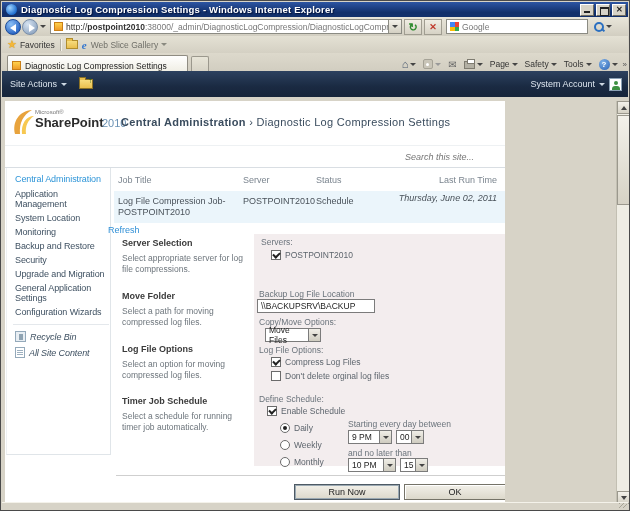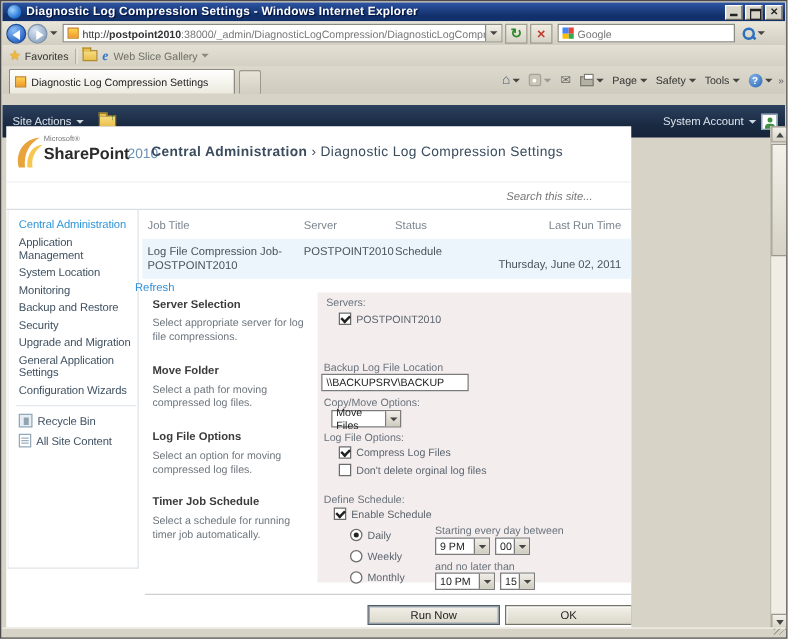--- a/index.html
+++ b/index.html
@@ -84,21 +84,21 @@
   .feed-ic { width:10px; height:10px; border-radius:2px; background:#c9c5b8; border:1px solid #a5a296; position:relative; }
   .feed-ic::after { content:""; position:absolute; left:2px; bottom:2px; width:3px; height:3px; border-radius:50%; background:#fff; }
   .mail-glyph::after { content:"\2709"; font-size:10px; color:#666; }
   .print-ic { width:11px; height:8px; background:#b3b0a4; border:1px solid #7e7b70; position:relative; margin-top:2px; }
   .print-ic::before { content:""; position:absolute; left:2px; top:-3px; width:6px; height:3px; background:#fff; border:1px solid #7e7b70; }
   .help-circ { width:11px; height:11px; border-radius:50%; background:radial-gradient(circle at 35% 30%,#7fb2e8,#2a62b4); 
                color:#fff; font-size:8px; font-weight:bold; display:flex; align-items:center; justify-content:center; }
   .chev2 { font-size:8px; color:#555; letter-spacing:-1px; }
 
   
-  .ribbon { position:absolute; left:1px; top:83px; right:1px; height:26px;
+  .ribbon { position:absolute; left:1px; top:70px; right:1px; height:26px;
             background:linear-gradient(#2c415f,#1a2a42 60%,#16243a); display:flex; align-items:center; color:#dde5ee; font-size:9px; }
   .site-actions { display:flex; align-items:center; gap:4px; padding:0 8px; height:100%; }
   .ribbon .tri { border-top-color:#cdd7e2; }
   .navup-ic { position:relative; width:14px; height:10px; background:linear-gradient(#f7dd7f,#e9bf4e);
               border:1px solid #8a7126; margin-left:4px; }
   .navup-ic::before { content:""; position:absolute; left:-1px; top:-3px; width:5px; height:2px; background:#e9bf4e; border:1px solid #8a7126; border-bottom:none; }
   .navup-ic::after { content:"\2191"; position:absolute; right:0px; top:-4px; font-size:8px; color:#1d5e1d; font-weight:bold; }
   .sysacct { margin-left:auto; display:flex; align-items:center; gap:4px; padding-right:6px; }
   .user-ic { width:13px; height:13px; background:#fff; border:1px solid #8ba0b4; position:relative; }
   .user-ic::before { content:""; position:absolute; left:4px; top:2px; width:4px; height:4px; border-radius:50%; background:#3e9141; }
@@ -120,21 +120,21 @@
            background:radial-gradient(circle at 35% 30%,#7fb2e8,#2a62b4); color:#fff; font-size:9px; font-weight:bold;
            display:flex; align-items:center; justify-content:center; }
 
   
   .nav { position:absolute; left:1px; top:67px; width:105px; height:287px;
          border-right:1px solid #e0e5e9; border-bottom:1px solid #e0e5e9; border-left:1px solid #eef1f3;
          padding:6px 0 0 8px; font-size:9px; letter-spacing:-.1px; }
   .nav a { display:block; color:#3f5162; text-decoration:none; margin-bottom:4px; line-height:10px; width:92px; }
   .nav a.first { color:#2e95d8; margin-bottom:5px; }
   .nav-div { width:96px; height:1px; background:#e4e8ec; margin:7px 0 6px -2px; }
-  .nav-tool { display:flex; align-items:center; gap:4px; margin-bottom:5px; color:#3f5162; }
+  .nav-tool { display:flex; align-items:center; gap:4px; margin-bottom:5px; color:#3f5162;font-style:italic; }
   .rb-ic { width:11px; height:11px; background:#e8eef3; border:1px solid #94a9ba; position:relative; flex:none; }
   .rb-ic::after { content:""; position:absolute; left:3px; top:2px; width:4px; height:6px; background:#8fa3b2; }
   .asc-ic { width:10px; height:11px; background:#fff; border:1px solid #94a9ba; position:relative; flex:none; }
   .asc-ic::before { content:""; position:absolute; left:1px; top:2px; width:6px; height:1px; background:#9db0bf; box-shadow:0 2px 0 #9db0bf, 0 4px 0 #9db0bf; }
 
   
   .th { position:absolute; color:#7b858f; font-size:9px; }
   .rowbg { position:absolute; left:109px; top:90px; width:497px; height:32px; background:#ebf5fb; }
   .td { position:absolute; color:#4a525a; font-size:9px; line-height:11px; }
   .link { color:#2f8fd6; font-size:9px; text-decoration:none; position:absolute; }
@@ -342,21 +342,21 @@
     </div>
 
     <span class="th" style="left:113px;top:74px;">Job Title</span>
     <span class="th" style="left:238px;top:74px;">Server</span>
     <span class="th" style="left:311px;top:74px;">Status</span>
     <span class="th" style="right:8px;top:74px;">Last Run Time</span>
     <div class="rowbg"></div>
     <span class="td" style="left:113px;top:95px;width:120px;">Log File Compression Job-POSTPOINT2010</span>
     <span class="td" style="left:238px;top:95px;">POSTPOINT2010</span>
     <span class="td" style="left:311px;top:95px;">Schedule</span>
-    <span class="td" style="right:8px;top:105px;">Thursday, June 02, 2011</span>
+    <span class="td" style="right:8px;top:92px;font-style:italic;">Thursday, June 02, 2011</span>
     <a href="#" class="link" style="left:103px;top:124px;">Refresh</a>
 
     <span class="sect-t" style="top:137px;">Server Selection</span>
     <span class="sect-d" style="top:152px;">Select appropriate server for log file compressions.</span>
     <span class="sect-t" style="top:190px;">Move Folder</span>
     <span class="sect-d" style="top:205px;">Select a path for moving compressed log files.</span>
     <span class="sect-t" style="top:243px;">Log File Options</span>
     <span class="sect-d" style="top:258px;">Select an option for moving compressed log files.</span>
     <span class="sect-t" style="top:295px;">Timer Job Schedule</span>
     <span class="sect-d" style="top:310px;">Select a schedule for running timer job automatically.</span>

